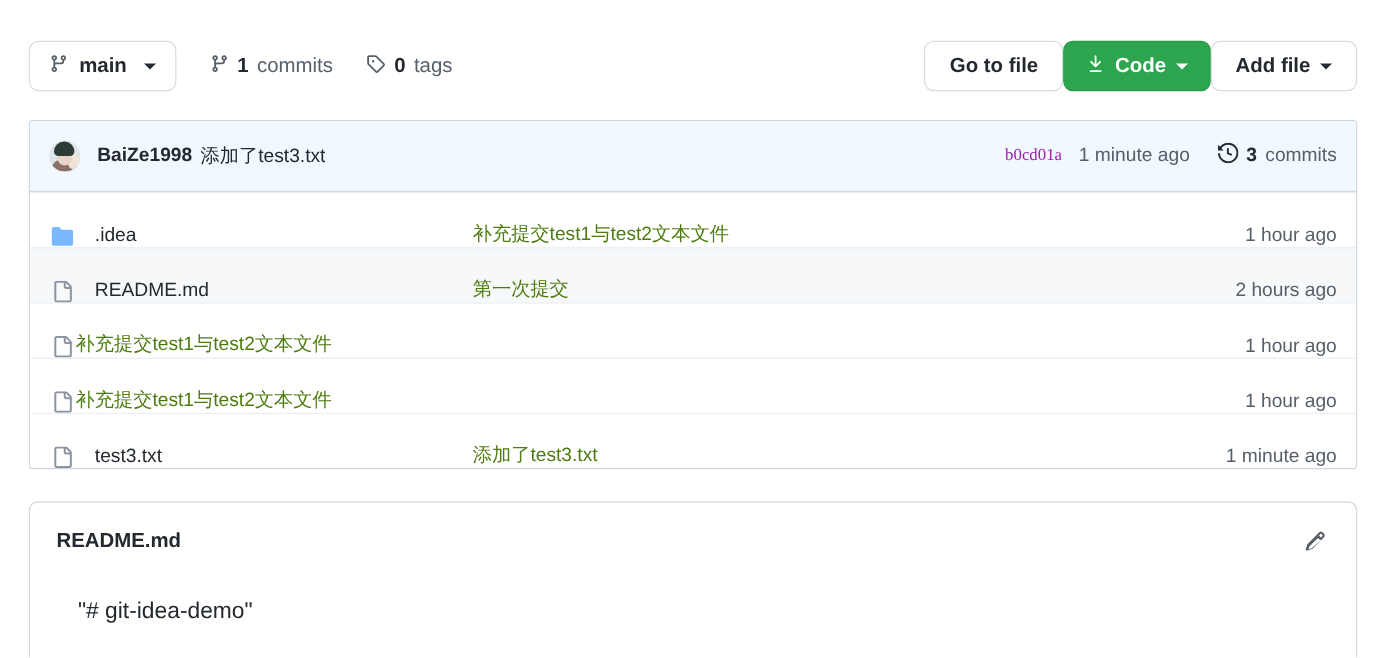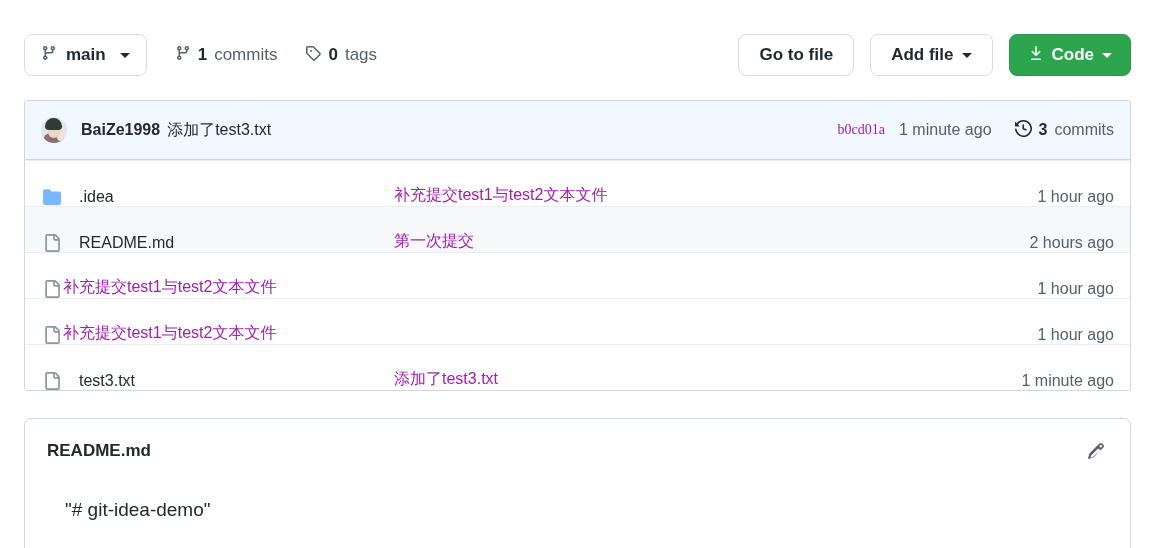--- a/index.html
+++ b/index.html
@@ -57,21 +57,20 @@
     font-size: 17px;
     color: #57606a;
     cursor: pointer;
   }
   .meta-item .num { font-weight: bold; color: #24292f; }
 
   .toolbar-right {
     margin-left: auto;
     display: flex;
     align-items: center;
-    gap: 16px;
   }
 
   .btn {
     display: inline-flex;
     align-items: center;
     justify-content: center;
     gap: 8px;
     height: 42px;
     padding: 0 20px;
     border: 1px solid #d9dde2;
@@ -224,21 +223,21 @@
     font-size: 16px;
     color: #24292f;
     cursor: pointer;
     width: 315px;
     flex: 0 0 auto;
     white-space: nowrap;
     overflow: hidden;
   }
   .file-msg {
     font-size: 16px;
-    color: #a21caf;
+    color: #4d7c0f;
     flex: 1 1 auto;
     white-space: nowrap;
     overflow: hidden;
     cursor: pointer;
   }
   .file-time {
     font-size: 16px;
     color: #57606a;
     flex: 0 0 auto;
     text-align: right;
@@ -316,32 +315,32 @@
           <path d="M1 7.775V2.75C1 1.784 1.784 1 2.75 1h5.025c.464 0 .91.184 1.238.513l6.25 6.25a1.75 1.75 0 0 1 0 2.474l-5.026 5.026a1.75 1.75 0 0 1-2.474 0l-6.25-6.25A1.752 1.752 0 0 1 1 7.775Zm1.5 0c0 .066.026.13.073.177l6.25 6.25a.25.25 0 0 0 .354 0l5.025-5.025a.25.25 0 0 0 0-.354l-6.25-6.25a.25.25 0 0 0-.177-.073H2.75a.25.25 0 0 0-.25.25ZM6 5a1 1 0 1 1 0 2 1 1 0 0 1 0-2Z"></path>
         </svg>
       </span>
       <span class="num">0</span>
       <span>tags</span>
     </div>
 
     <div class="toolbar-right">
       <button class="btn">Go to file</button>
 
-      <button class="btn">
-        <span>Add file</span>
-        <span class="caret"></span>
-      </button>
-
       <button class="btn green">
         <span>
           <svg width="16" height="16" viewBox="0 0 16 16" fill="#ffffff" aria-hidden="true">
             <path d="M7.47 10.78a.75.75 0 0 0 1.06 0l3.75-3.75a.75.75 0 0 0-1.06-1.06L8.75 8.44V1.75a.75.75 0 0 0-1.5 0v6.69L4.78 5.97a.75.75 0 0 0-1.06 1.06ZM3.75 13.5h8.5a.75.75 0 0 1 0 1.5h-8.5a.75.75 0 0 1 0-1.5Z"></path>
           </svg>
         </span>
         <span>Code</span>
+        <span class="caret"></span>
+      </button>
+
+      <button class="btn">
+        <span>Add file</span>
         <span class="caret"></span>
       </button>
     </div>
   </div>
 
   <div class="files-panel">
 
     <div class="commit-bar">
       <div class="avatar">
         <span class="body"></span>

